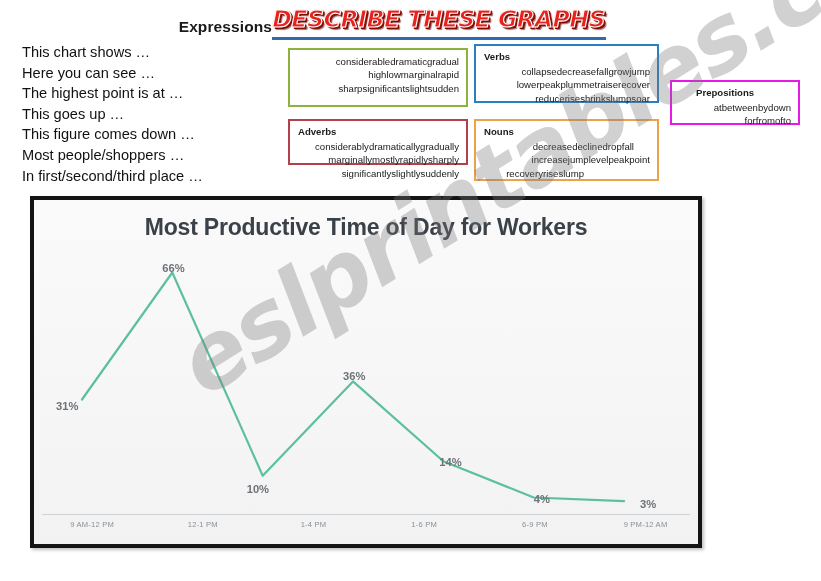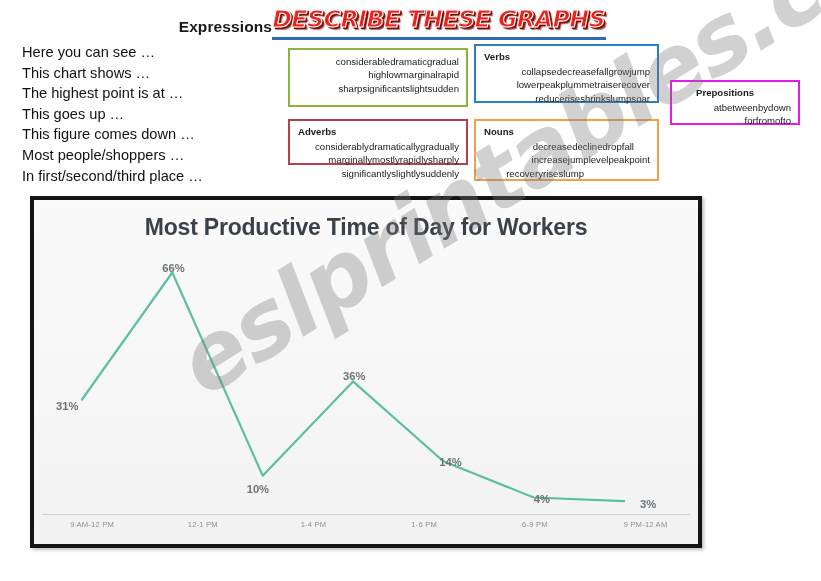--- a/index.html
+++ b/index.html
@@ -204,22 +204,22 @@
     pointer-events: none;
     letter-spacing: -2px;
   }
 </style>
 </head>
 <body>
 
 <div id="expressions">
   <div class="exp-title">Expressions</div>
   <ul class="exp-list">
+    <li>This chart shows …</li>
     <li>Here you can see …</li>
-    <li>This chart shows …</li>
     <li>The highest point is at …</li>
     <li>This goes up …</li>
     <li>This figure comes down …</li>
     <li>Most people/shoppers …</li>
     <li>In first/second/third place …</li>
   </ul>
 </div>
 
 <div id="title-banner">
   <span class="wa-title">DESCRIBE THESE GRAPHS</span>

